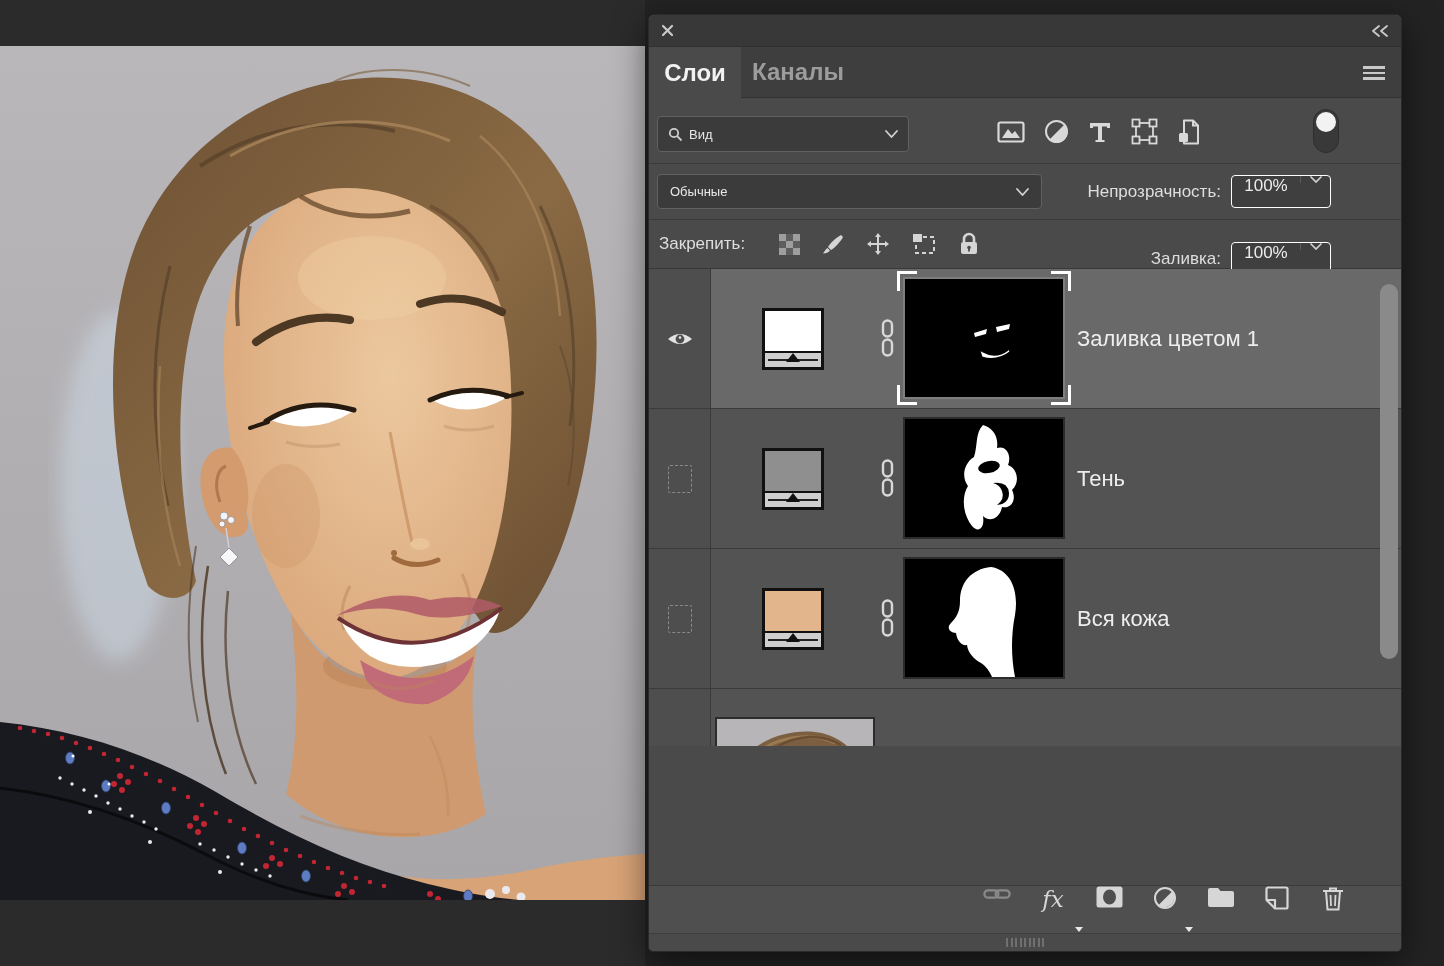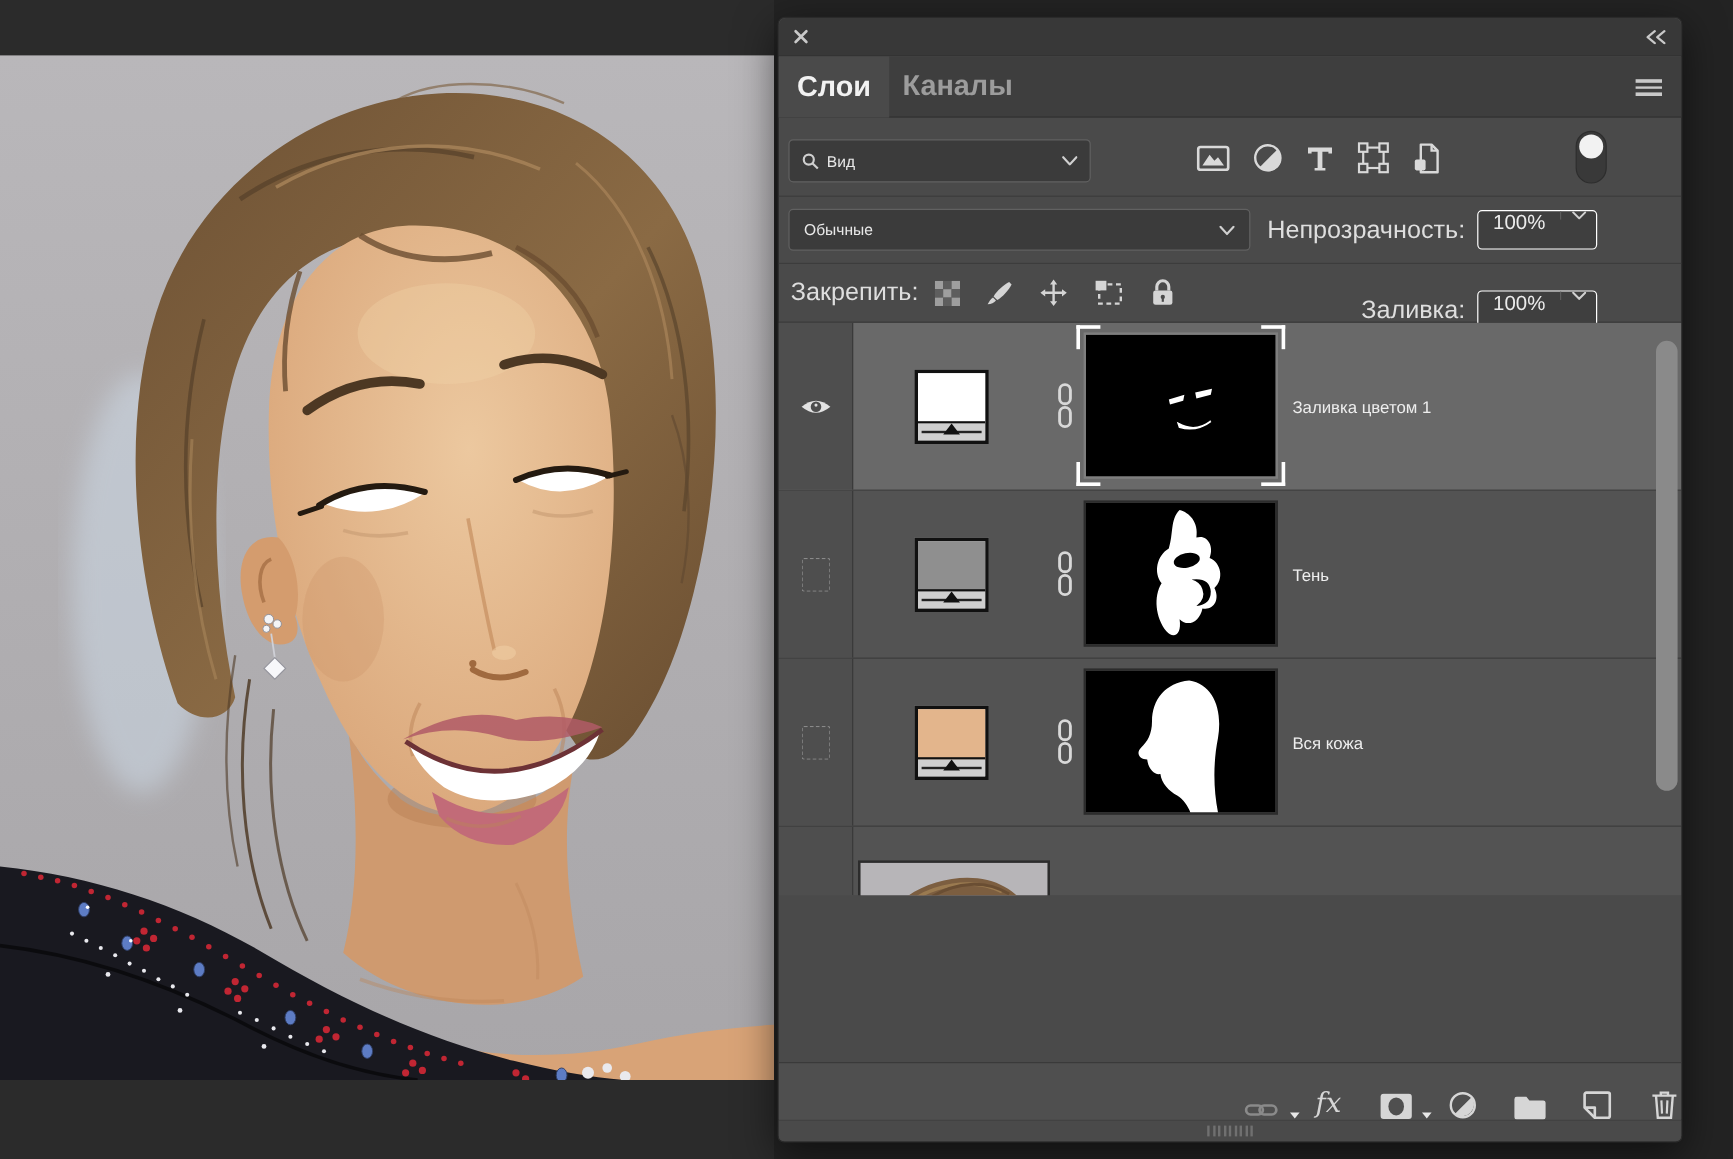--- a/index.html
+++ b/index.html
@@ -28,21 +28,21 @@
   .row-filter { height:66px; position:relative; border-bottom:1px solid #3c3c3c; }
   .row-blend  { height:56px; position:relative; border-bottom:1px solid #3c3c3c; }
   .row-lock   { height:49px; position:relative; border-bottom:1px solid #383838; }
 
   .field { background:#3b3b3b; border:1px solid #616161; border-radius:4px;
            display:flex; align-items:center; color:#e8e8e8; font-size:13px; }
   .dd-kind { position:absolute; left:8px; top:18px; width:252px; height:36px; padding:0 10px; gap:6px; }
   .dd-kind .grow, .dd-blend .grow { flex:1; }
   .dd-blend { position:absolute; left:8px; top:10px; width:385px; height:35px; padding:0 12px; }
   .filter-icons { position:absolute; left:348px; top:20px; display:flex; gap:19px; align-items:center; }
-  .lbl { color:#dedede; font-size:21px; white-space:nowrap;text-align:right; }
+  .lbl { color:#dedede; font-size:17px; white-space:nowrap;text-align:right; }
   .valwrap { position:absolute; right:70px; display:flex; align-items:center; gap:10px; }
   .valbox { width:100px; height:33px; background:#3f3f3f; border:1px solid #ffffff; border-radius:4px;
             display:flex; align-items:flex-start; }
   .valbox .v { flex:1; display:flex; align-items:center; justify-content:center;
                color:#ececec; font-size:17px; }
   .valbox .c { width:30px; border-left:1px solid #5c5c5c; display:flex; align-items:center; justify-content:center; }
   .lock-icons { position:absolute; left:130px; top:0; height:100%; display:flex; gap:22px; align-items:center; }
 
   .layers { flex:1; position:relative; overflow:hidden; background:#4a4a4a; }
   .lrow { height:140px; display:flex; border-bottom:1px solid #3b3b3b; background:#535353; }
@@ -55,35 +55,35 @@
                  background:#d6d6d6; border:3px solid #111; display:flex; flex-direction:column; }
   .swatchthumb .sw { flex:1; border-bottom:2px solid #111; }
   .swatchthumb .slider { height:14px; background:#cfcfcf; position:relative; }
   .swatchthumb .slider .line { position:absolute; left:3px; right:3px; top:6px; height:2px; background:#222; }
   .swatchthumb .slider .tri { position:absolute; left:50%; top:0px; margin-left:-7px; width:0; height:0;
                  border-left:7px solid transparent; border-right:7px solid transparent; border-bottom:9px solid #111; }
   .chain { position:absolute; left:168px; top:50px; }
   .maskthumb { position:absolute; left:192px; top:8px; width:162px; height:122px; border:2px solid #2c2c2c; }
   .maskthumb svg { display:block; }
   .lname { position:absolute; left:366px; top:0; height:100%; display:flex; align-items:center;
-           color:#eeeeee; font-size:14px; }
+           color:#eeeeee; font-size:22px; }
   .checkbox { width:24px; height:28px; border:1px dashed #8a8a8a; border-radius:2px; }
   .brk { position:absolute; width:20px; height:20px; }
   .brk.tl { left:-8px; top:-8px; border-left:3px solid #fff; border-top:3px solid #fff; }
   .brk.tr { right:-8px; top:-8px; border-right:3px solid #fff; border-top:3px solid #fff; }
   .brk.bl { left:-8px; bottom:-8px; border-left:3px solid #fff; border-bottom:3px solid #fff; }
   .brk.br { right:-8px; bottom:-8px; border-right:3px solid #fff; border-bottom:3px solid #fff; }
   .histo { position:absolute; left:62px; top:56px; }
   .bgthumb { position:absolute; left:4px; top:28px; width:160px; height:110px; border:2px solid #2c2c2c; }
 
   .vscroll { position:absolute; right:3px; top:15px; width:18px; height:375px;
              background:#8a8a8a; border-radius:9px; }
 
   .toolbar { height:48px; background:#4f4f4f; border-top:1px solid #3a3a3a; position:relative;
-             display:flex; align-items:flex-end; justify-content:flex-end; gap:28px; }
+             display:flex; align-items:flex-start; justify-content:flex-end; gap:28px; padding-right:54px; }
   .tbi { display:flex; align-items:center; justify-content:center; width:28px; }
   .fx { color:#d6d6d6; font-size:23px; font-style:italic; font-family:"DejaVu Serif", serif; }
   .tbtri { position:absolute; bottom:1px; width:0; height:0; border-left:4px solid transparent;
            border-right:4px solid transparent; border-top:5px solid #e8e8e8; }
   .resize { height:18px; background:#4a4a4a; border-top:1px solid #3e3e3e; border-radius:0 0 5px 5px;
             display:flex; align-items:center; justify-content:center; gap:2.5px; }
   .resize i { display:block; width:2px; height:9px; background:#707070; }
 
   .toggle { position:absolute; left:664px; top:11px; width:26px; height:44px; background:#393939;
             border:1px solid #2d2d2d; border-radius:13px; }

